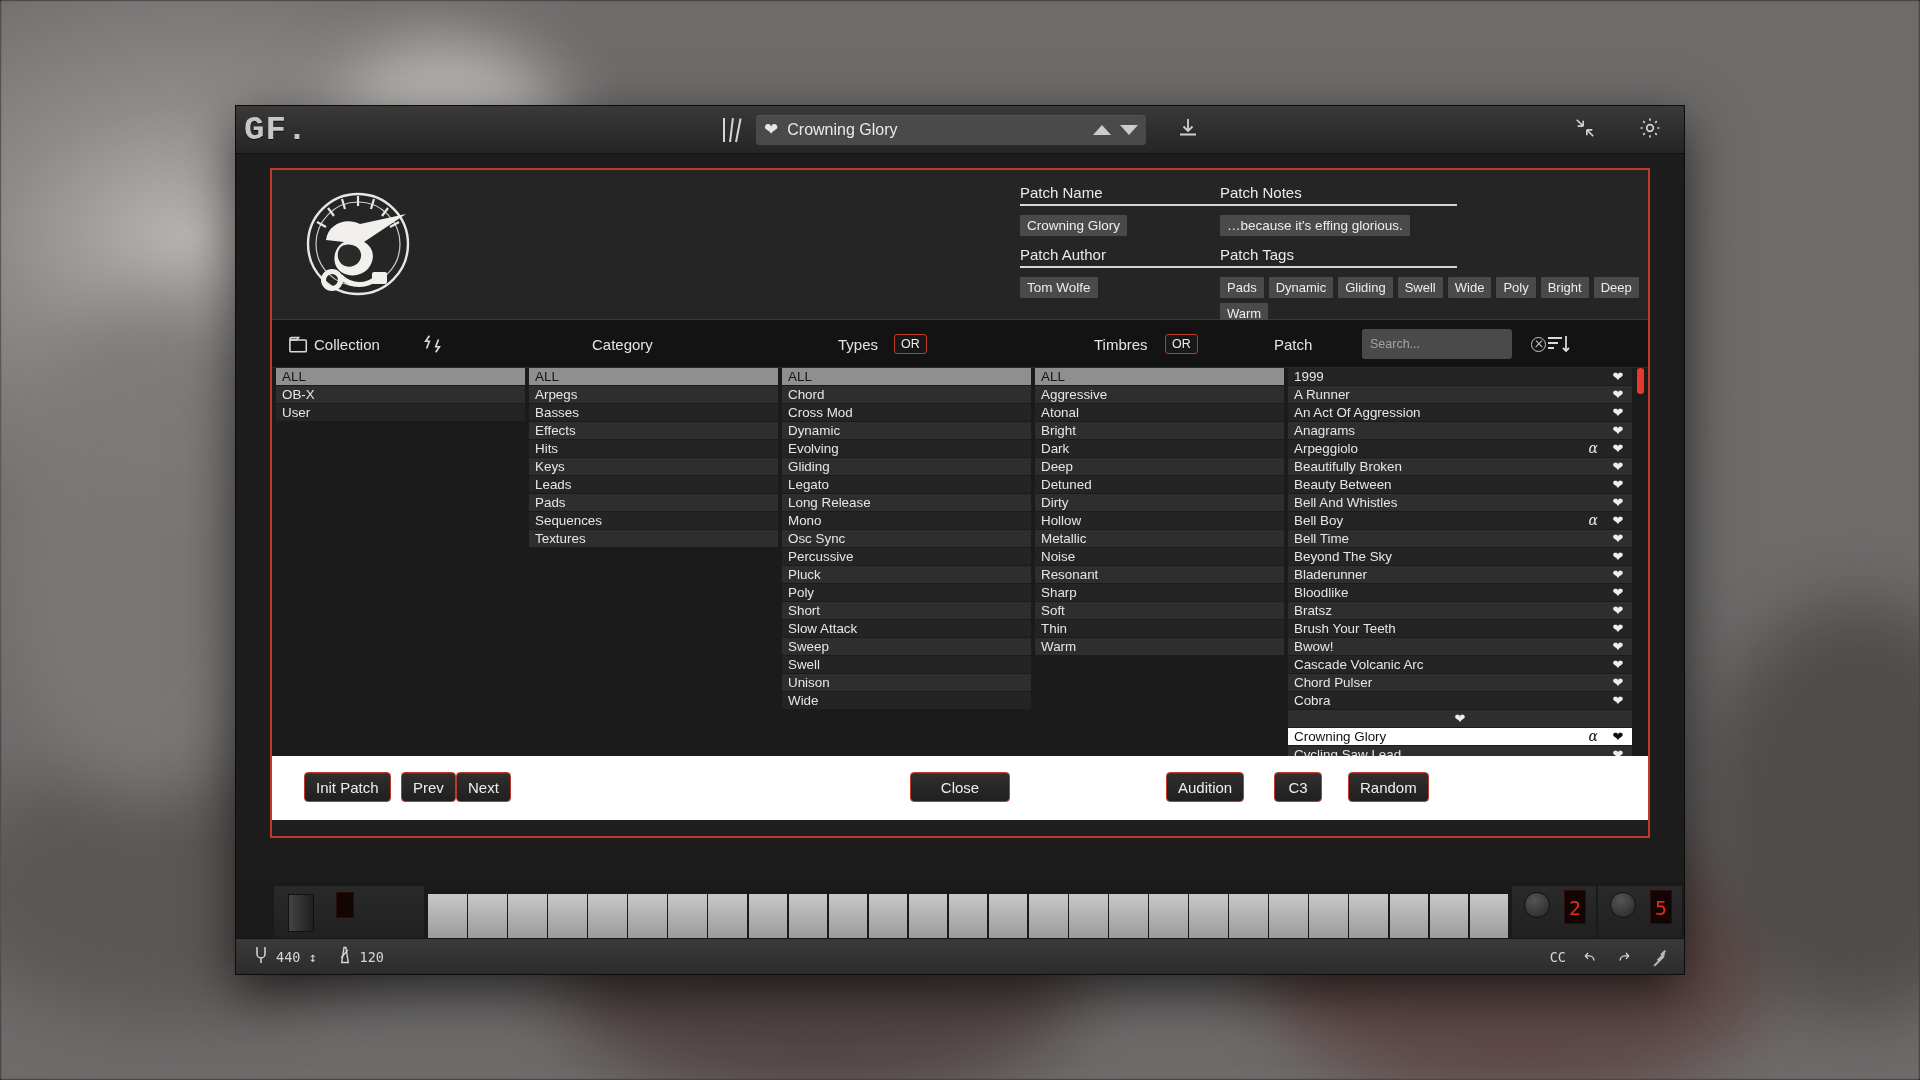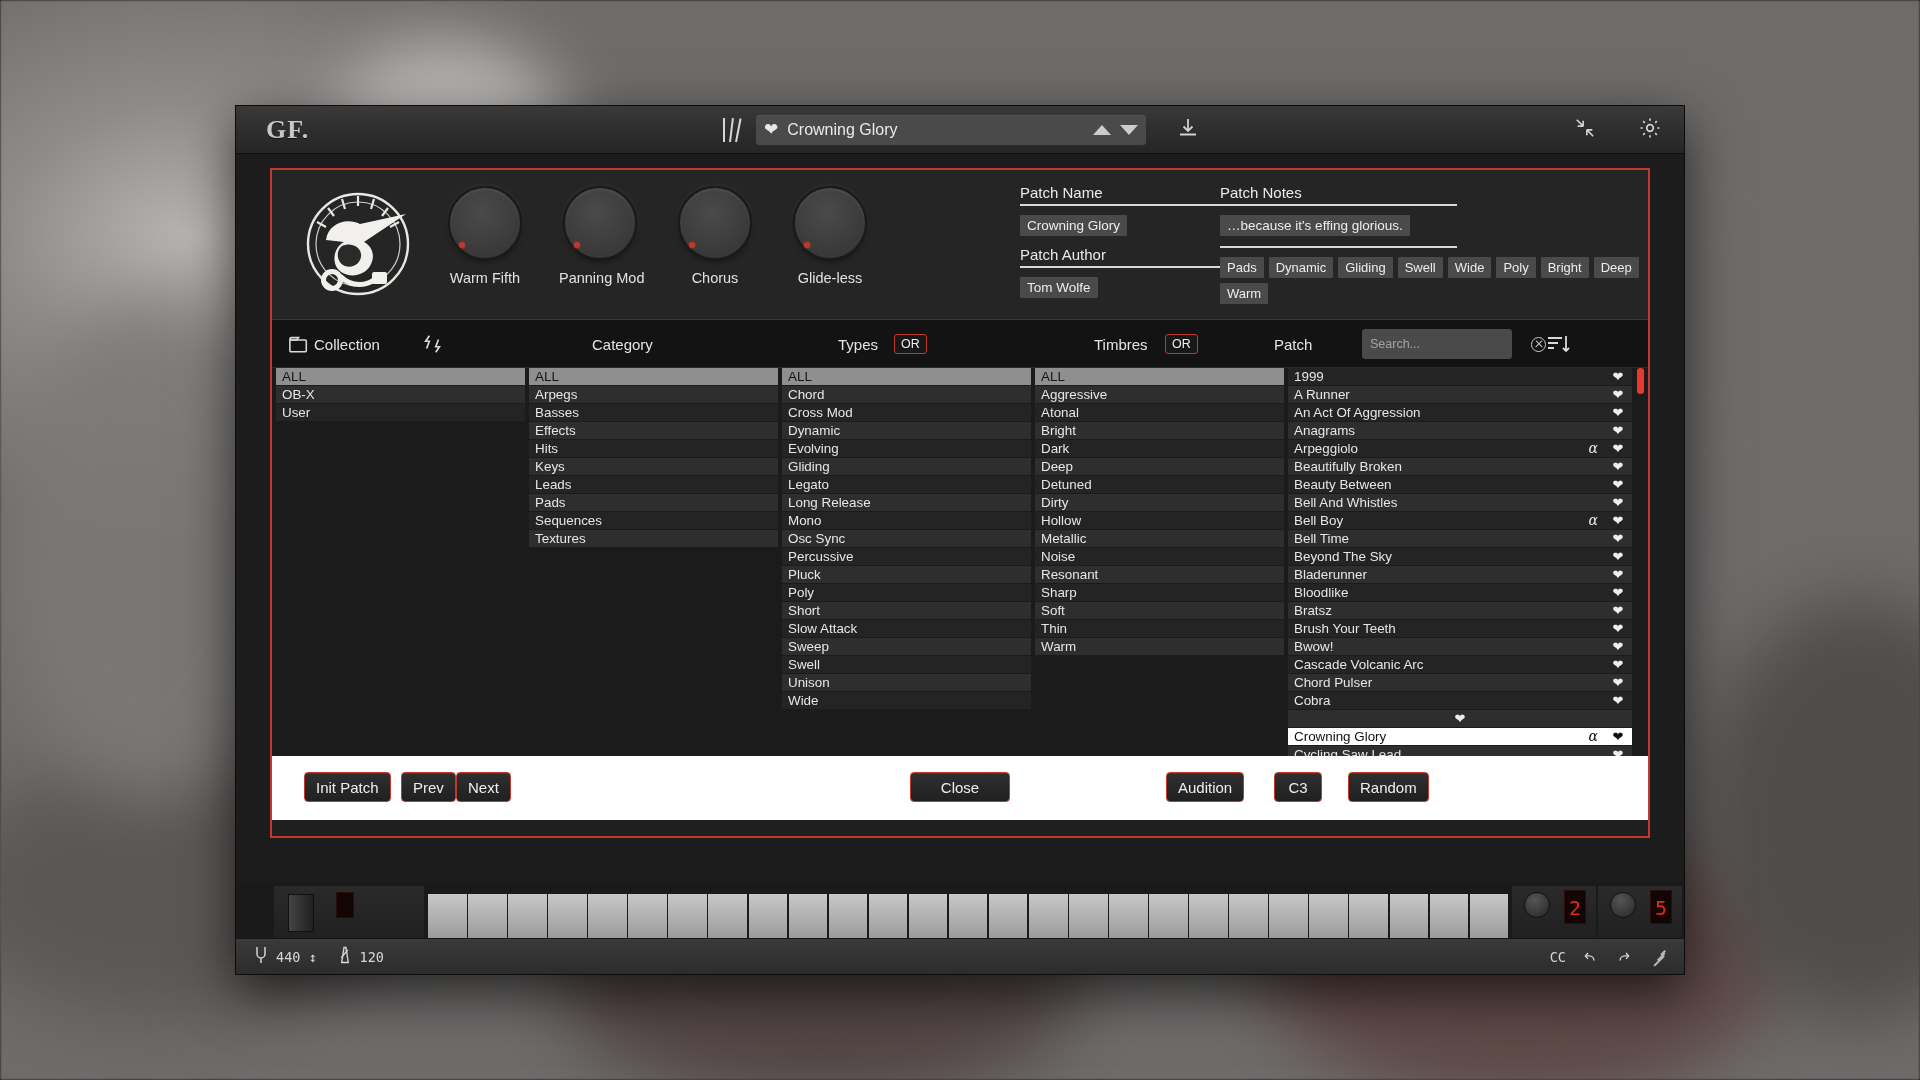--- a/index.html
+++ b/index.html
@@ -38,22 +38,22 @@
     overflow:hidden;
   }
   
   #titlebar {
     position:relative; height:48px;
     background: linear-gradient(180deg,#3a3a3a 0%, #2e2e2e 50%, #262626 100%);
     border-bottom:1px solid #111;
     display:flex; align-items:center;
   }
   #logo {
-    margin-left:30px; font-family:Liberation Serif, serif;
-    font-weight:bold; font-size:26px; letter-spacing:1px;
+    margin-left:8px; font-family:Liberation Mono, monospace;
+    font-weight:bold; font-size:34px; letter-spacing:1px;
     color:#c9c7c4;
     text-shadow:0 1px 0 #111;
   }
   #titlecenter {
     position:absolute; left:50%; transform:translateX(-50%);
     display:flex; align-items:center; gap:14px;
   }
   .book-icon { width:22px; height:24px; position:relative; }
   .book-icon i { position:absolute; top:0; width:2px; height:24px; background:#d8d6d3; display:block; }
   .book-icon i:nth-child(1){ left:3px; }
@@ -268,56 +268,39 @@
           </g>
           <path d="M28 56 C30 40 48 33 62 40 L108 30 L66 58 C74 62 78 72 72 82
                    C64 95 44 94 38 82 C34 73 38 62 46 58 Z" fill="#f2f0ec"></path>
           <path d="M44 62 C52 58 62 62 63 70 C64 79 55 85 47 82 C39 79 37 67 44 62 Z" fill="#2a2a2a"></path>
           <circle cx="34" cy="96" r="8.5" fill="none" stroke="#f2f0ec" stroke-width="5"></circle>
           <rect x="74" y="88" width="15" height="12" rx="2" fill="#f2f0ec"></rect>
           <path d="M42 92 C54 104 70 102 78 94" fill="none" stroke="#f2f0ec" stroke-width="5"></path>
         </svg>
       </div>
 
-      <div id="knobs">
-        <div class="knobwrap">
-          <div class="knob"></div>
-          <div class="knoblabel">Warm Fifth</div>
-        </div>
-        <div class="knobwrap">
-          <div class="knob"></div>
-          <div class="knoblabel">Panning Mod</div>
-        </div>
-        <div class="knobwrap">
-          <div class="knob"></div>
-          <div class="knoblabel">Chorus</div>
-        </div>
-        <div class="knobwrap">
-          <div class="knob"></div>
-          <div class="knoblabel">Glide-less</div>
-        </div>
-      </div>
 
       <div id="meta">
         <div class="metacol" style="left:0; top:0; width:200px;">
           <div class="metalabel">Patch Name</div>
           <div class="metaline"></div>
           <span class="metavalue">Crowning Glory</span>
         </div>
         <div class="metacol" style="left:0; top:62px; width:200px;">
           <div class="metalabel">Patch Author</div>
           <div class="metaline"></div>
           <span class="metavalue">Tom Wolfe</span>
         </div>
         <div class="metacol" style="left:200px; top:0; width:237px;">
           <div class="metalabel">Patch Notes</div>
           <div class="metaline"></div>
           <span class="metavalue">…because it's effing glorious.</span>
         </div>
         <div class="metacol" style="left:200px; top:62px; width:430px;">
+          <div class="metalabel">Patch Tags</div>
           <div class="metaline" style="width:237px;"></div>
           <div class="tagrow" id="tagrow">
               <span class="tag">Pads</span>
               <span class="tag">Dynamic</span>
               <span class="tag">Gliding</span>
               <span class="tag">Swell</span>
               <span class="tag">Wide</span>
               <span class="tag">Poly</span>
               <span class="tag">Bright</span>
               <span class="tag">Deep</span>

